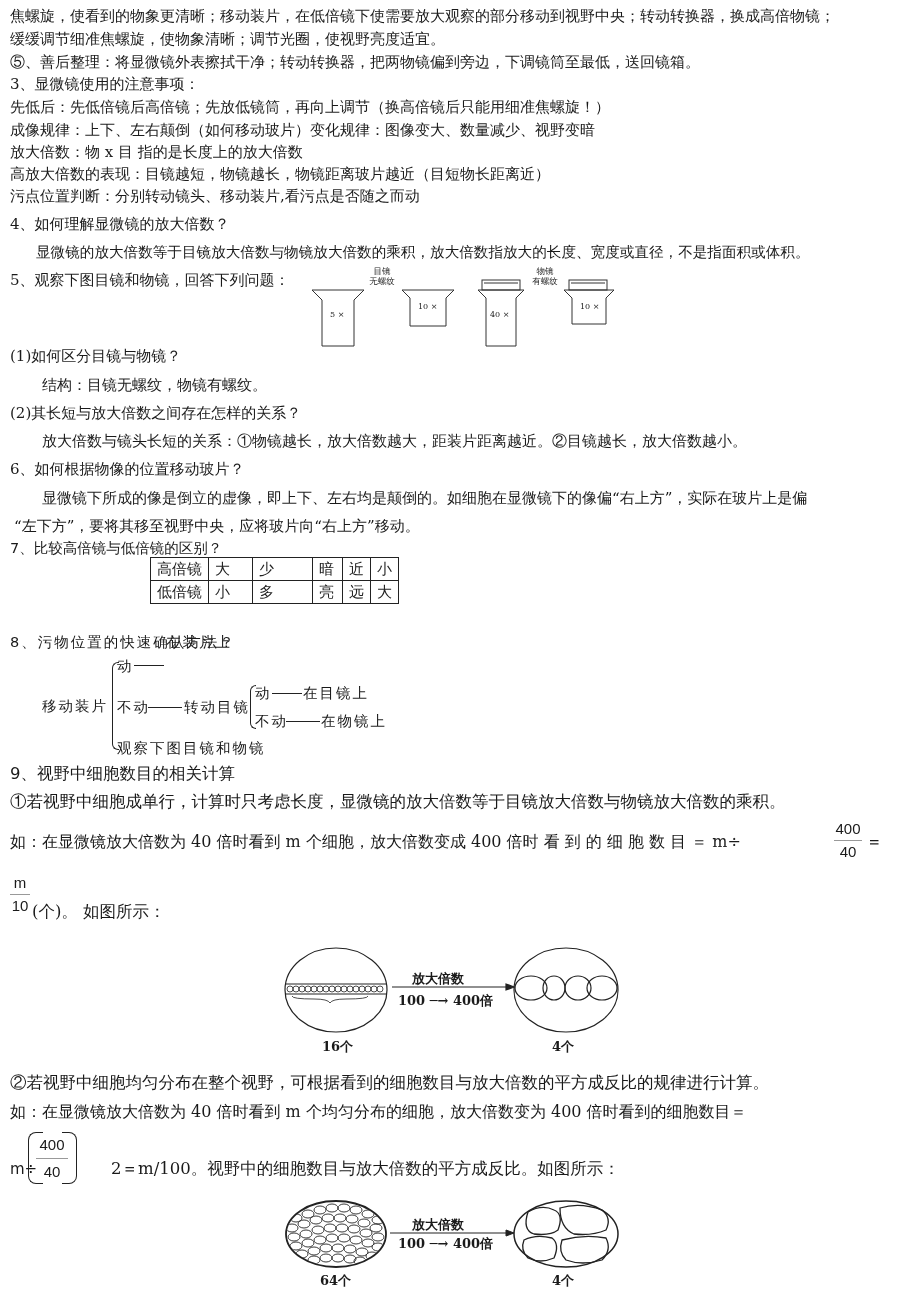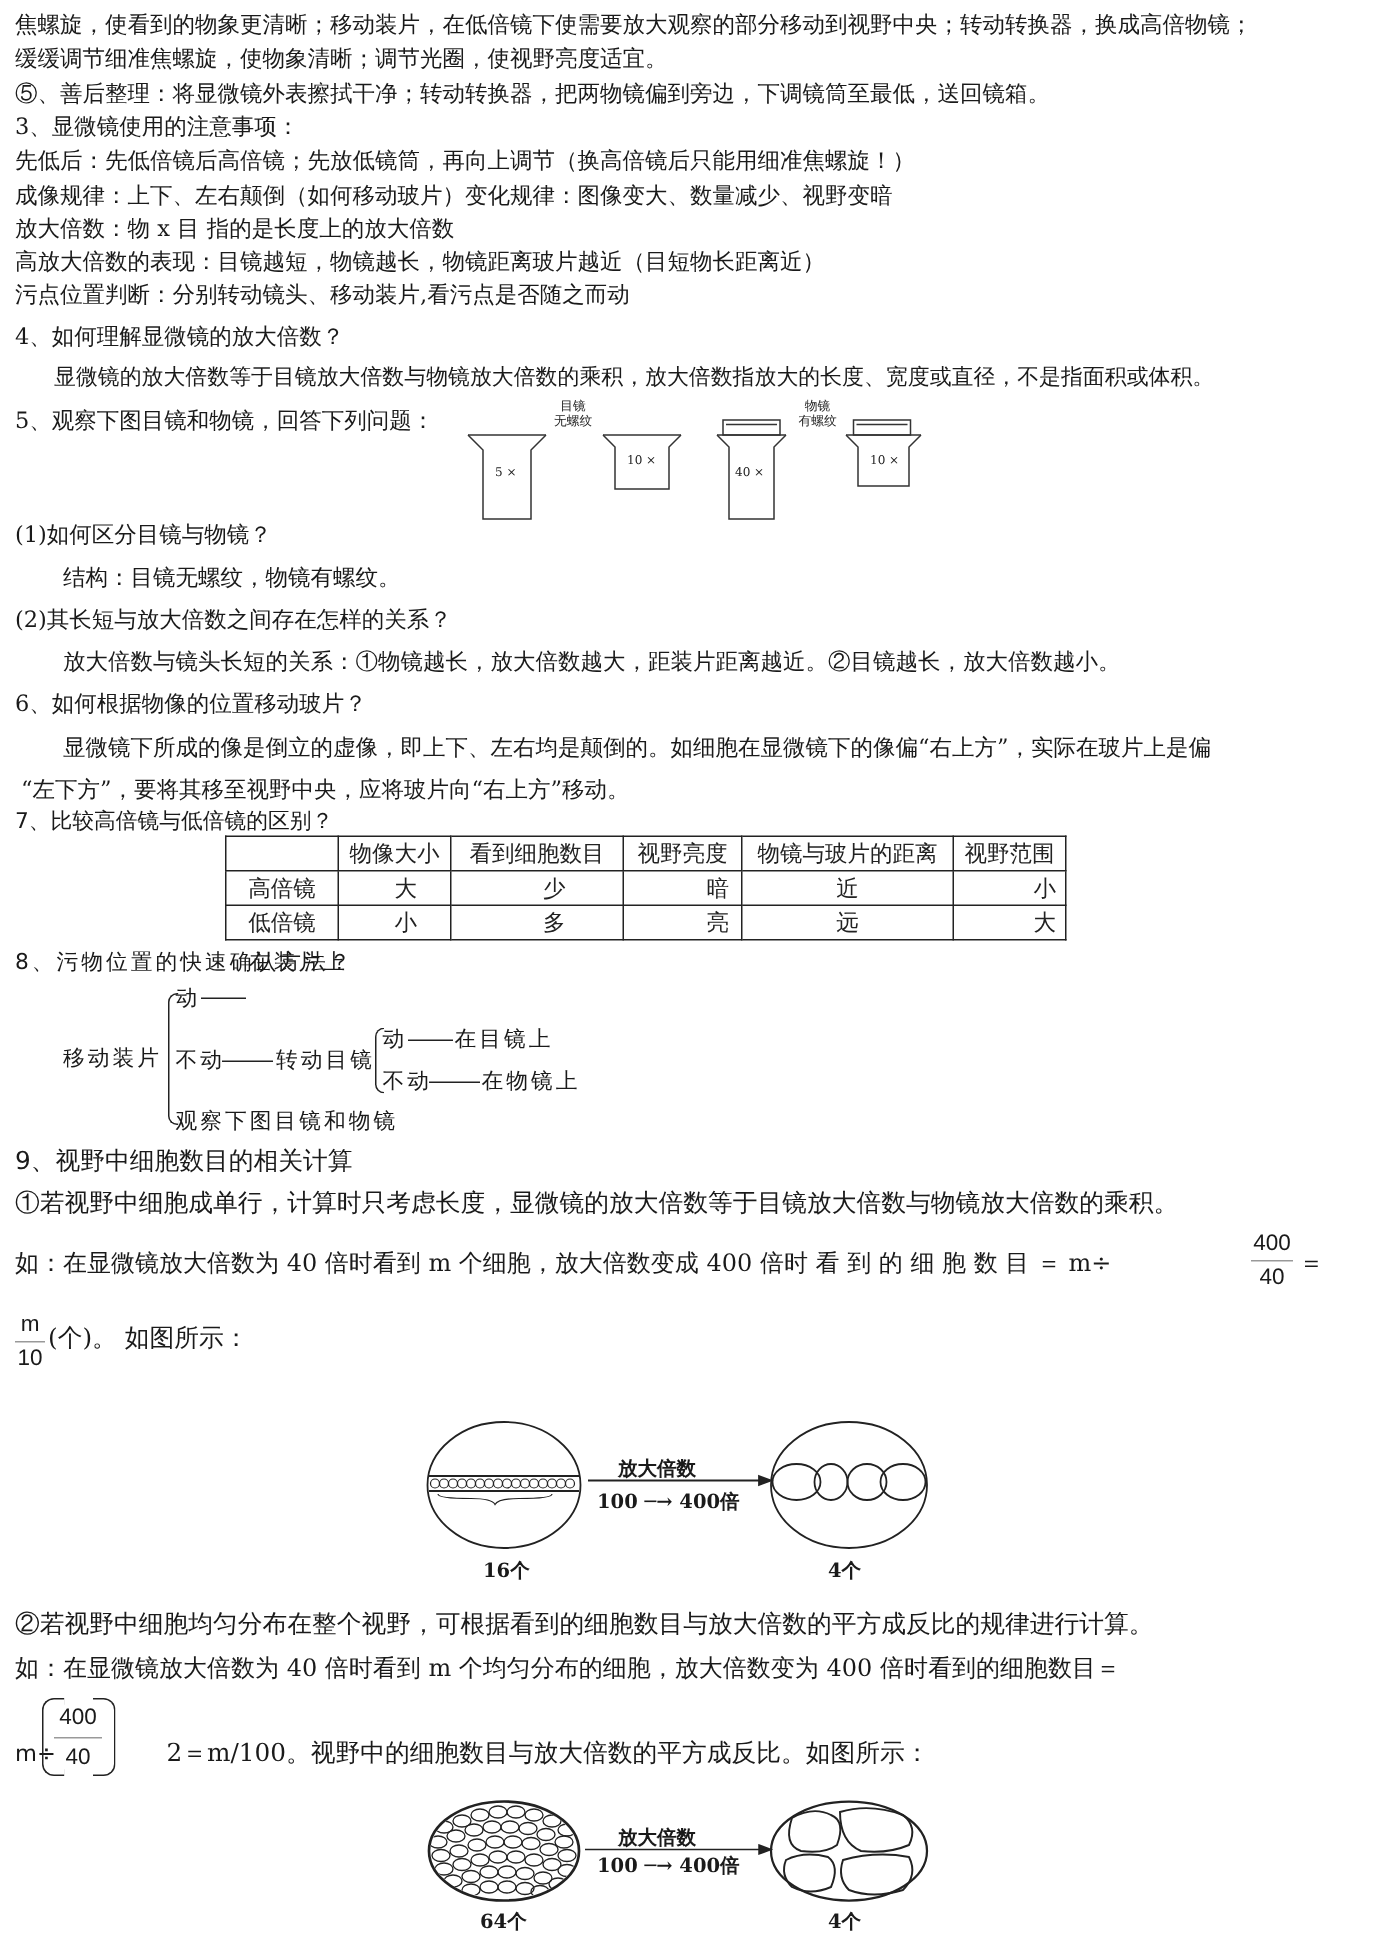--- a/index.html
+++ b/index.html
@@ -101,28 +101,20 @@
 <div class="line" style="top:403px;">(2)其长短与放大倍数之间存在怎样的关系？</div>
 <div class="line indent" style="top:431px;">放大倍数与镜头长短的关系：①物镜越长，放大倍数越大，距装片距离越近。②目镜越长，放大倍数越小。</div>
 
 <div class="line" style="top:459px;">6、如何根据物像的位置移动玻片？</div>
 <div class="line indent" style="top:488px;">显微镜下所成的像是倒立的虚像，即上下、左右均是颠倒的。如细胞在显微镜下的像偏“右上方”，实际在玻片上是偏</div>
 <div class="line" style="top:516px;left:14px;">“左下方”，要将其移至视野中央，应将玻片向“右上方”移动。</div>
 
 <div class="line sans" style="top:538px;font-size:14.5px;">7、比较高倍镜与低倍镜的区别？</div>
 <table class="cmp">
   <tbody>
-      <tr class="head">
-    <td style="width:62px;"></td>
-    <td style="width:62px;">物像大小</td>
-    <td style="width:102px;">看到细胞数目</td>
-    <td style="width:66px;">视野亮度</td>
-    <td style="width:128px;">物镜与玻片的距离</td>
-    <td style="width:62px;">视野范围</td>
-  </tr>
   <tr>
     <td class="rh">高倍镜</td>
     <td style="text-align:right;padding-right:22px;">大</td>
     <td style="text-align:right;padding-right:38px;">少</td>
     <td style="text-align:right;padding-right:8px;">暗</td>
     <td style="text-align:center;">近</td>
     <td style="text-align:right;padding-right:6px;">小</td>
   </tr>
   <tr>
     <td class="rh">低倍镜</td>
@@ -165,21 +157,21 @@
   <div>400</div>
   <div class="bar"></div>
   <div>40</div>
 </div>
 <div class="line big" style="top:832px;left:866px;">＝</div>
 <div class="frac" style="left:10px;top:874px;width:20px;">
   <div>m</div>
   <div class="bar"></div>
   <div>10</div>
 </div>
-<div class="line big" style="top:882px;left:32px;">(个)。 如图所示：</div>
+<div class="line big" style="top:902px;left:32px;">(个)。 如图所示：</div>
 
 <div>
   <svg style="position:absolute;left:284px;top:946px;" width="340" height="90" viewBox="0 0 340 90">
     <g stroke="#222" stroke-width="1.2" fill="none">
       <ellipse cx="52" cy="44" rx="51" ry="42"></ellipse>
       <line x1="2" y1="38" x2="102" y2="38"></line>
       <line x1="2" y1="48" x2="102" y2="48"></line>
 
       <g stroke-width="0.8">
         <circle cx="6" cy="43" r="3"></circle>

